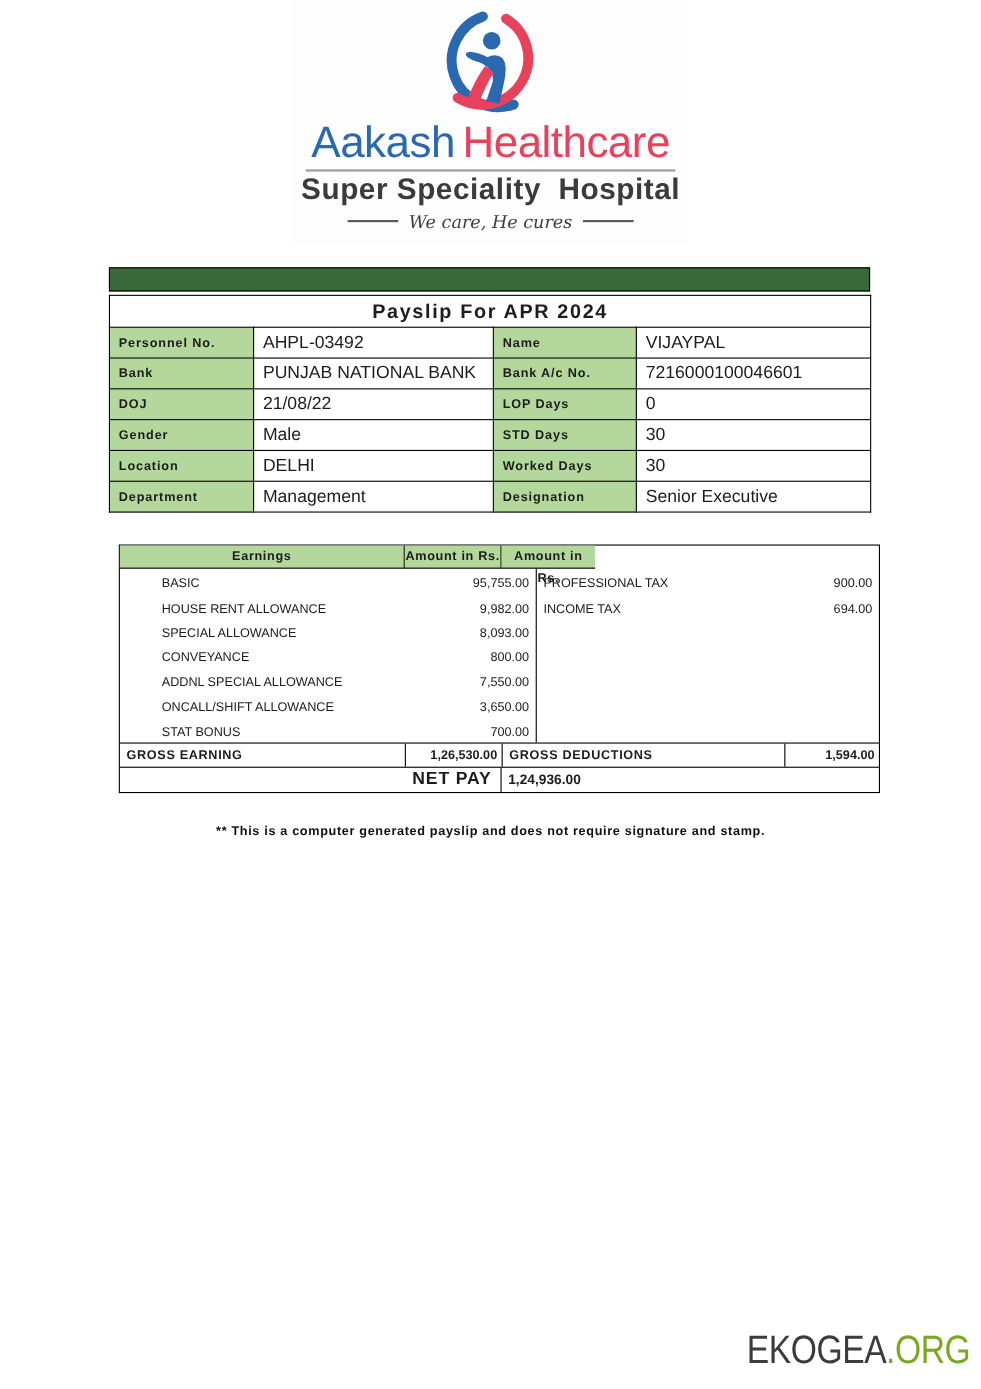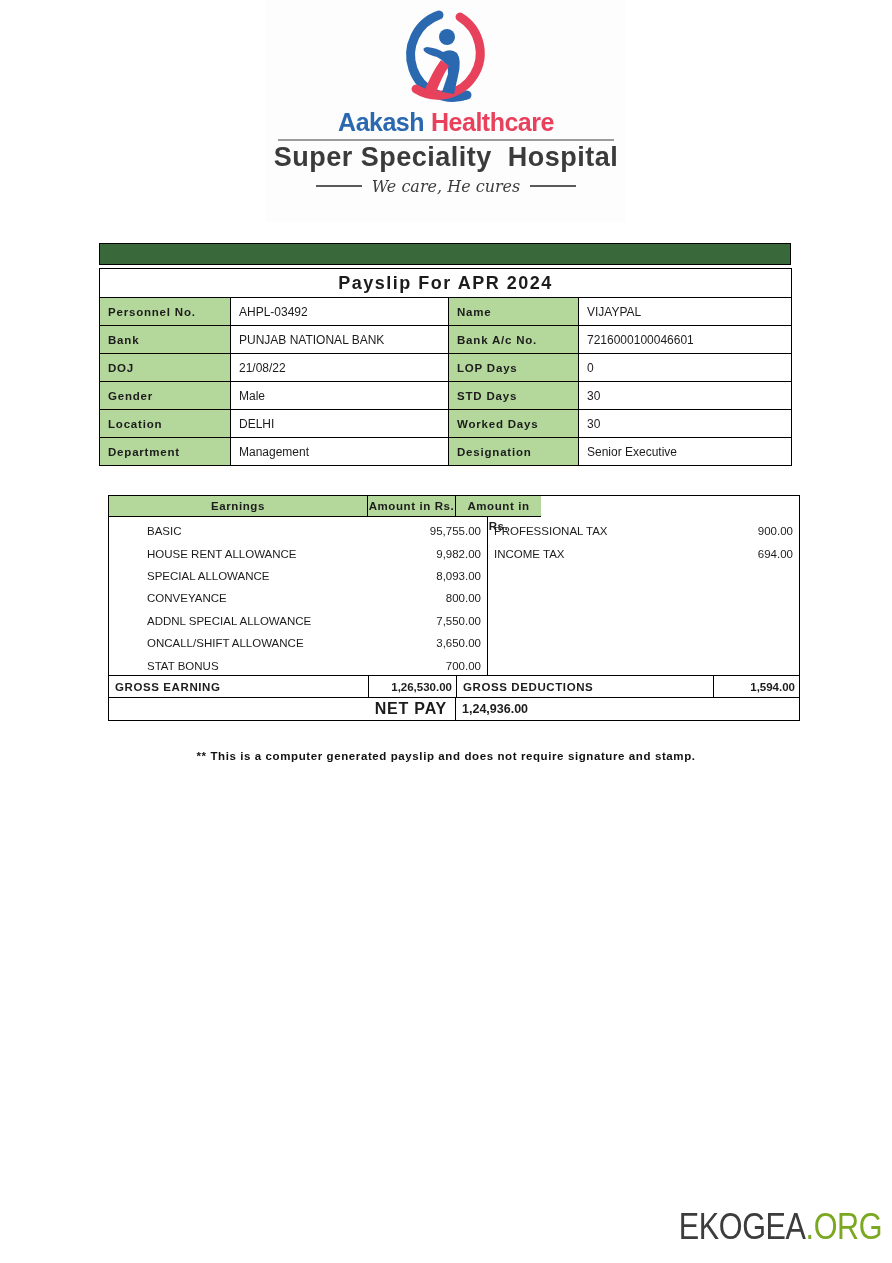--- a/index.html
+++ b/index.html
@@ -9,36 +9,36 @@
     font-family:"Liberation Sans", sans-serif; color:#1c1c1c; overflow:hidden;
     margin:0 auto;
   }
 
   
   .logo-block {
     position:absolute; left:266px; top:0; width:360px; height:222px;
     background:#fdfdfd; text-align:center;
   }
   .logo-mark { display:block; margin:8px auto 2px; }
-  .brand { font-size:25px; font-weight:bold; letter-spacing:-0.5px; line-height:1.0; white-space:nowrap; }
+  .brand { font-size:40px; font-weight:normal; letter-spacing:-0.5px; line-height:1.0; white-space:nowrap; }
   .brand .blue { color:#2a68b0; }
   .brand .red  { color:#e8415c; margin-left:7px; }
   .brand-rule { height:2px; background:#9c9c9c; margin:4px 12px 2px; }
   .subtitle { font-size:27px; font-weight:bold; color:#3b3b3b; letter-spacing:0.5px; white-space:pre; line-height:1.1; }
   .tagline {
     margin-top:4px; display:flex; align-items:center; justify-content:center; gap:10px;
     font-family:"DejaVu Serif", serif; font-style:italic; font-size:16px; color:#3d3d3d;
   }
   .tagline .dash { width:46px; height:2px; background:#5a5a5a; }
 
   
   .info-section { position:absolute; left:99px; top:243px; width:692px; }
   .green-bar { height:22px; background:#39693b; border:1px solid #000; }
   .info-table { width:100%; border-collapse:collapse; margin-top:3px; table-layout:fixed; }
-  .info-table td { border:1.5px solid #000; height:28px; padding:0 8px; font-size:12px; vertical-align:middle; }
+  .info-table td { border:1.5px solid #000; height:28px; padding:0 8px; font-size:16px; vertical-align:middle; }
   .info-table td.title-cell {
     height:29px; text-align:center; font-weight:bold; font-size:18px; letter-spacing:1.5px;
   }
   .info-table td.lbl {
     background:#b4d79c; font-weight:bold; font-size:11.5px; letter-spacing:0.8px;
   }
   .col-l1 { width:131px; } .col-v1 { width:218px; } .col-l2 { width:130px; } .col-v2 { width:213px; }
 
   
   .statement { position:absolute; left:108px; top:495px; width:692px; border:1.5px solid #000; }

